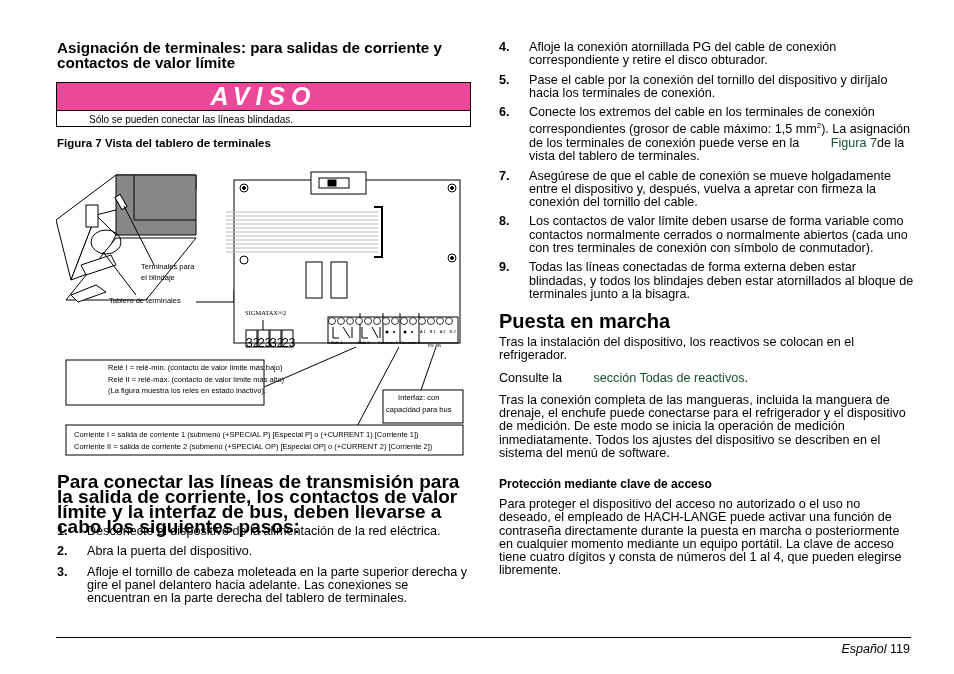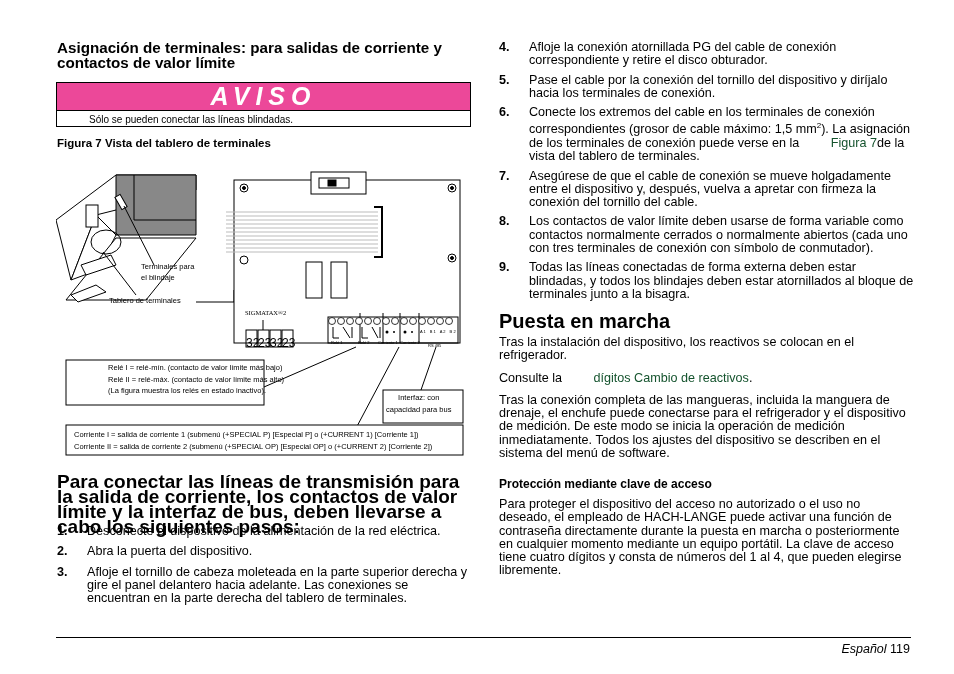--- a/index.html
+++ b/index.html
@@ -221,21 +221,21 @@
   <div class="step">
     <span class="num">9.</span>
     <span class="txt">Todas las líneas conectadas de forma externa deben estar blindadas, y todos los blindajes deben estar atornillados al bloque de terminales junto a la bisagra.</span>
   </div>
 </div>
 
 <div class="abs h1" style="left:499px;top:310px;">Puesta en marcha</div>
 
 <div class="abs body" style="left:499px;top:336px;width:415px;">
   <div class="para">Tras la instalación del dispositivo, los reactivos se colocan en el refrigerador.</div>
-  <div class="para"><span>Consulte la </span><span class="link">dígitos Cambio de reactivos</span><span>.</span></div>
+  <div class="para"><span>Consulte la </span><span class="link">sección Todas de reactivos</span><span>.</span></div>
   <div class="para">Tras la conexión completa de las mangueras, incluida la manguera de drenaje, el enchufe puede conectarse para el refrigerador y el dispositivo de medición. De este modo se inicia la operación de medición inmediatamente. Todos los ajustes del dispositivo se describen en el sistema del menú de software.</div>
 </div>
 
 <div class="abs h3" style="left:499px;top:477px;">Protección mediante clave de acceso</div>
 
 <div class="abs body" style="left:499px;top:498px;width:415px;">Para proteger el dispositivo del acceso no autorizado o el uso no deseado, el empleado de HACH-LANGE puede activar una función de contraseña directamente durante la puesta en marcha o posteriormente en cualquier momento mediante un equipo portátil. La clave de acceso tiene cuatro dígitos y consta de números del 1 al 4, que pueden elegirse libremente.</div>
 
 <div class="abs footer-line"></div>
 <div class="abs footer">
   <i>Español</i>

